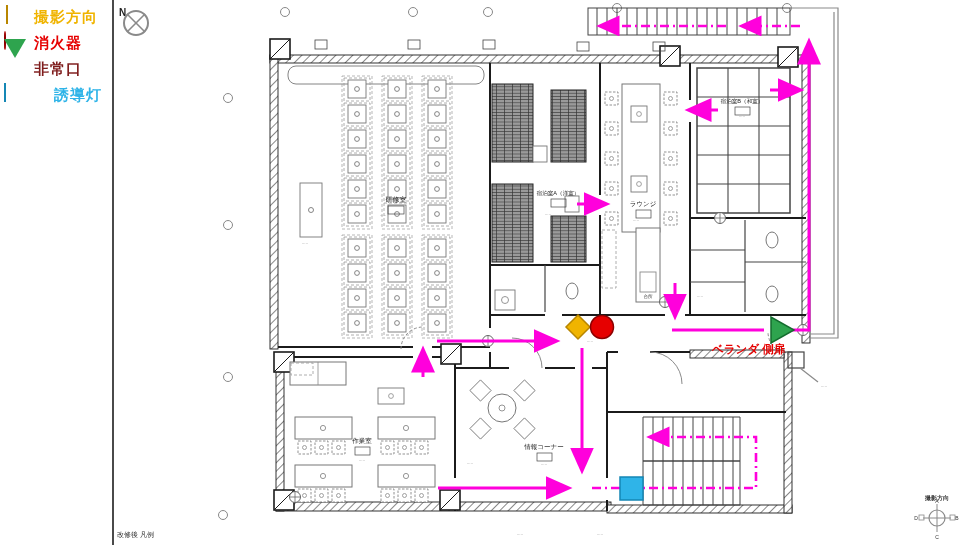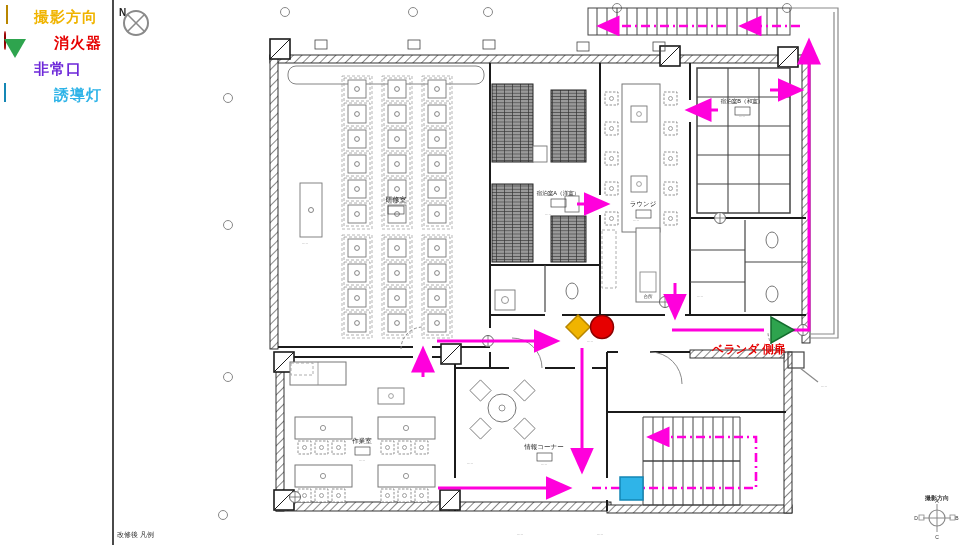--- a/index.html
+++ b/index.html
@@ -9,22 +9,22 @@
   
   .legend{position:absolute;left:4px;top:4px;z-index:5;}
   .lrow{display:flex;align-items:center;height:26px;}
   .lsym{width:22px;height:22px;margin-right:8px;flex:0 0 22px;position:relative;}
   .sym-diamond{width:17px;height:17px;margin:2px;background:var(--alarm);border:1.5px solid var(--alarm2);transform:rotate(45deg);}
   .sym-circle{width:20px;height:20px;border-radius:50%;background:var(--ext);border:1.5px solid var(--ext2);box-sizing:border-box;}
   .sym-tri{width:0;height:0;border-left:11px solid transparent;border-right:11px solid transparent;border-top:19px solid var(--exitc);margin-top:2px;}
   .sym-square{width:19px;height:19px;background:var(--guide);border:1.5px solid var(--guide2);}
   .llab{font-size:15px;font-weight:bold;letter-spacing:1px;white-space:nowrap;}
   .c-alarm{color:var(--alarm);}
-  .c-ext{color:var(--ext);margin-left:20px;}
-  .c-exit{color:#6d28d9;}
+  .c-ext{color:var(--ext);}
+  .c-exit{color:#7f1d1d;}
   .c-guide{color:var(--guide);padding-left:20px;}
   
   .wall{stroke:#1b1b1b;fill:none;}
   .thin{stroke:#444;fill:none;}
   .lite{stroke:#8a8a8a;fill:none;}
   .furn{stroke:#777;fill:#fff;}
   .dash{stroke:#999;fill:none;stroke-dasharray:3 2;}
   .route{stroke:var(--route);fill:none;}
   .routehead{fill:var(--route);}
   .microtext{font-size:4px;fill:#777;}

